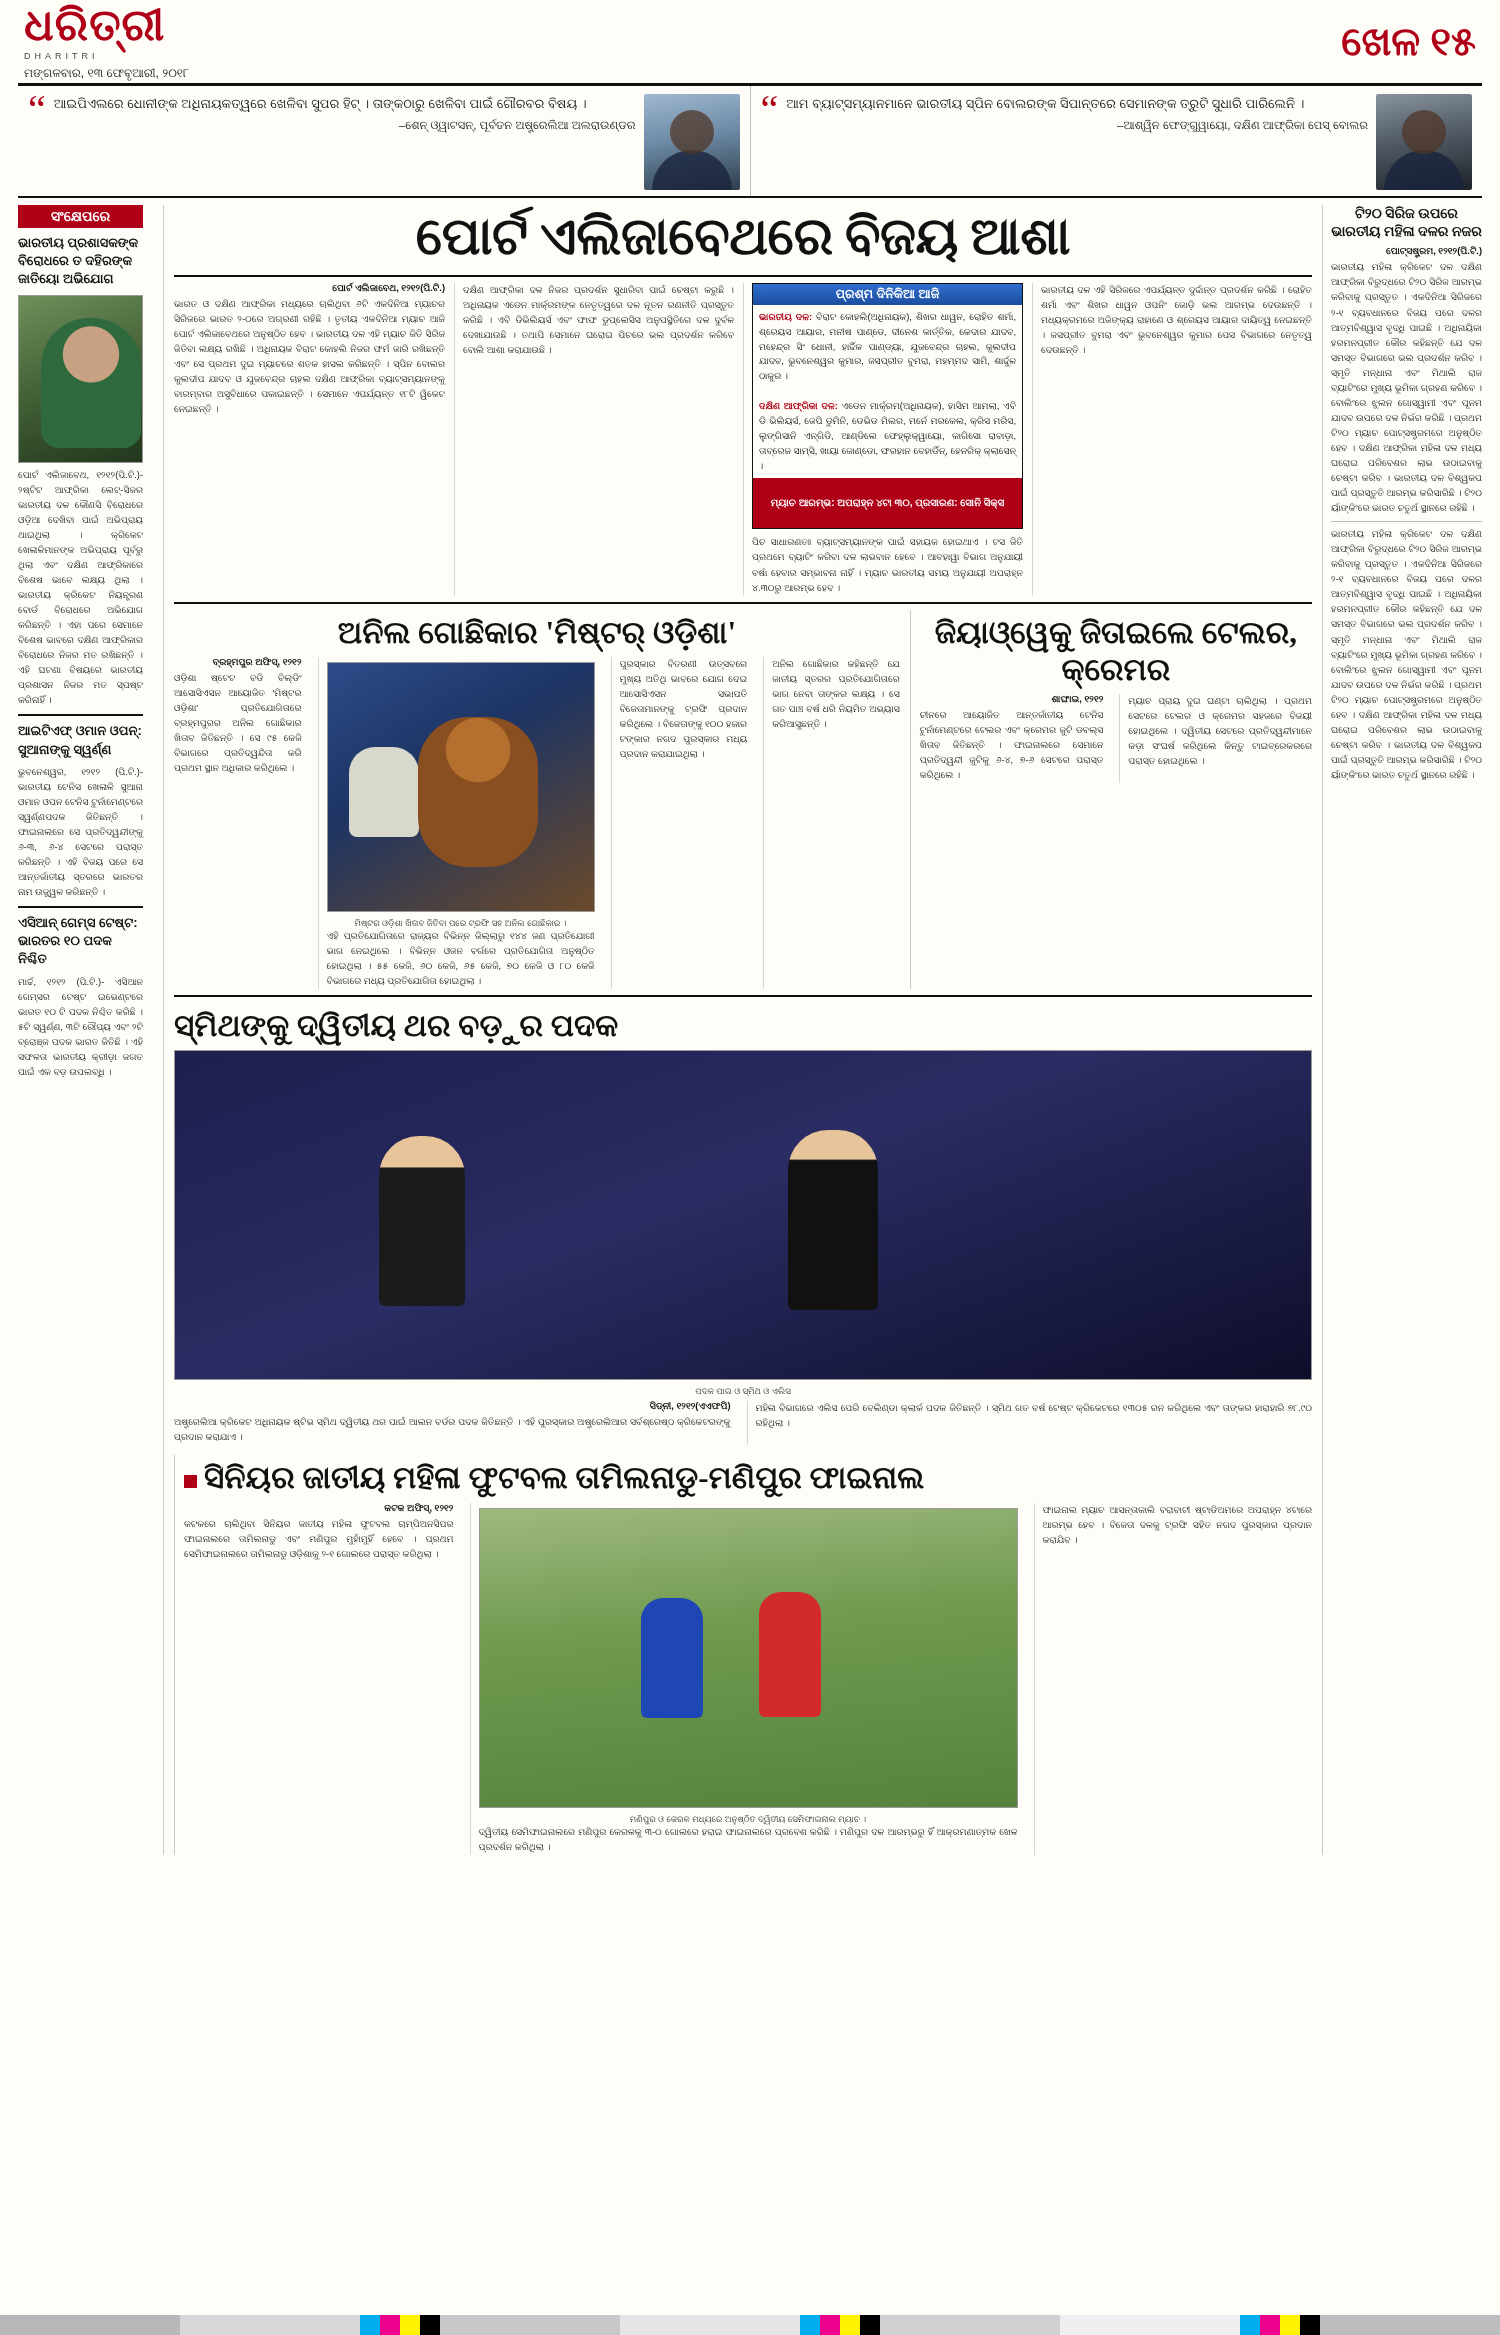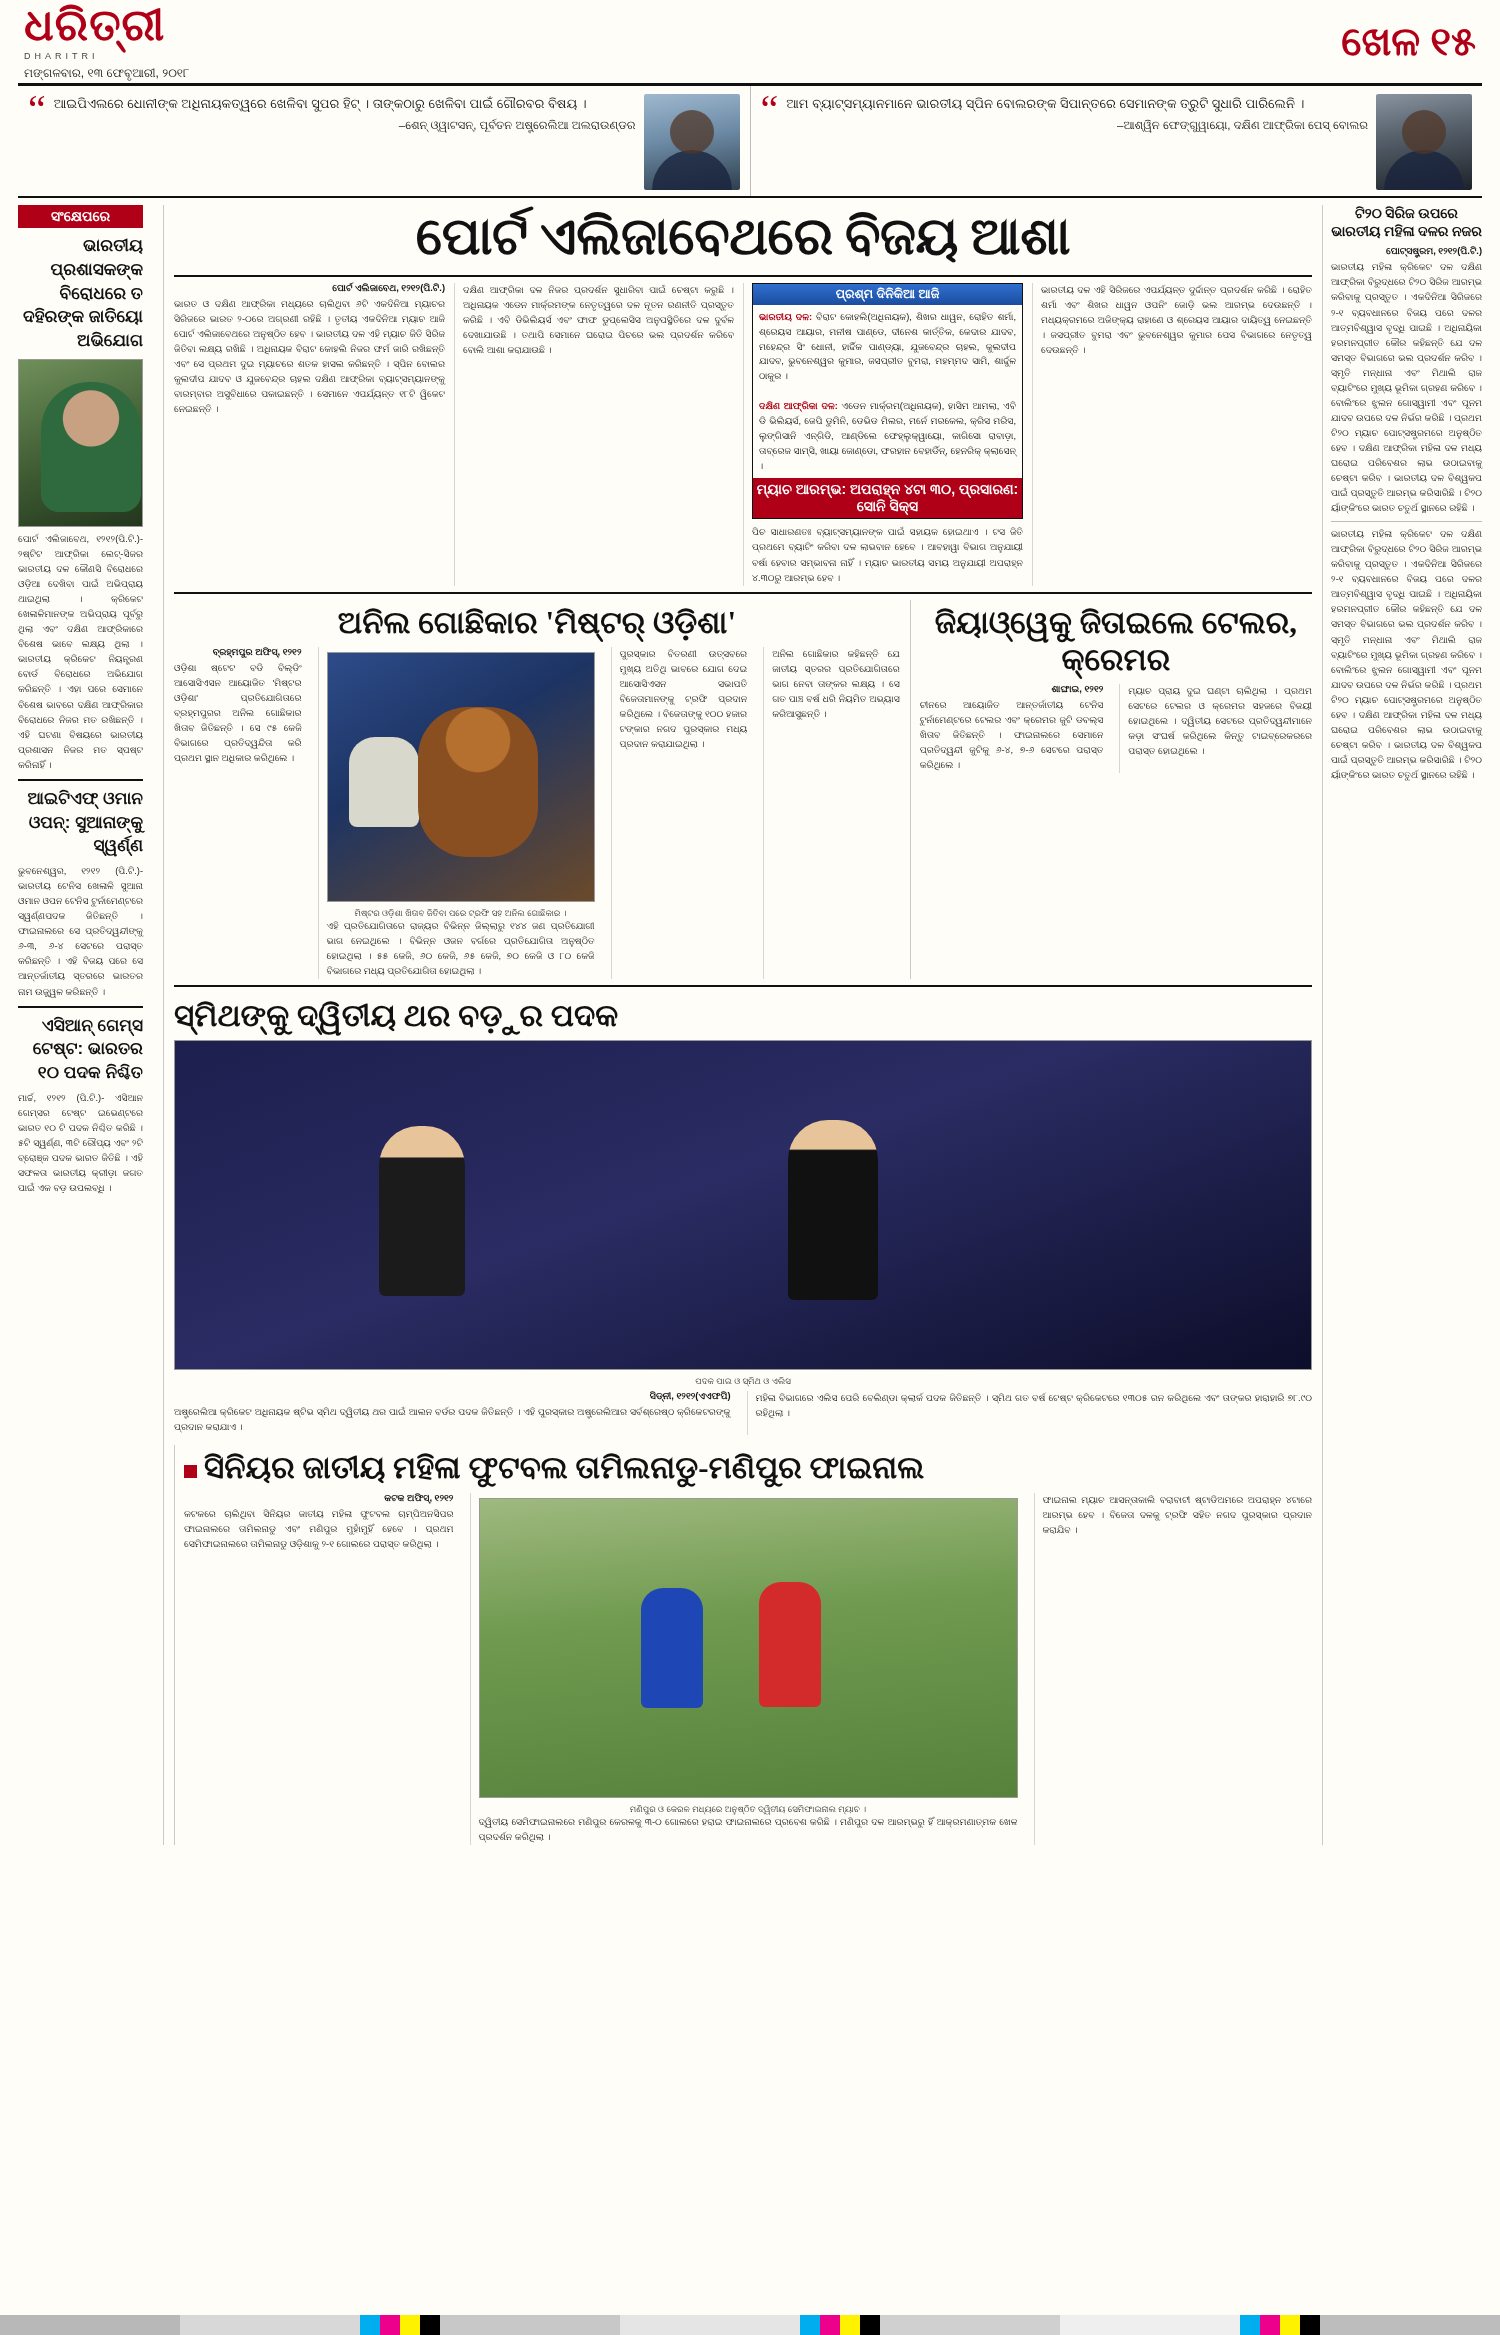--- a/index.html
+++ b/index.html
@@ -61,21 +61,21 @@
   .col { }
   .col-left { width:146px; flex:0 0 146px; border-right:1px solid #c9c9c9; padding-right:20px; }
   .col-main { flex:1; }
   .col-right { width:160px; flex:0 0 160px; border-left:1px solid #c9c9c9; padding-left:8px; }
 
   .redbar {
     background:#b00018; color:#fff; text-align:center; font-size:14px; font-weight:bold;
     padding:3px 2px; margin-bottom:6px;
   }
   .sub-head {
-    font-size:17px; font-weight:bold; line-height:1.4; text-align:right; color:#111;
+    font-size:13px; font-weight:bold; line-height:1.4; text-align:left; color:#111;
     margin-bottom:6px;
   }
   .body-txt {
     font-size:9.3px; line-height:1.62; text-align:justify; color:#1a1a1a;
     hyphens:auto; word-break:break-word;
   }
   .photo {
     width:100%; border:1px solid #999; margin:5px 0; position:relative; overflow:hidden;
   }
   .ph-cricket { height:168px; background:linear-gradient(160deg,#6f8f5a 0%,#3f5c33 55%,#22361c 100%); }
@@ -114,21 +114,21 @@
 
   
   .scorebox { border:1px solid #111; margin-bottom:6px; }
   .scorebox .sb-head {
     background:linear-gradient(180deg,#2f6fd0,#1b4d9e); color:#fff; text-align:center;
     font-size:12.5px; font-weight:bold; padding:3px;
   }
   .sb-body { padding:5px 6px; font-size:9.3px; line-height:1.6; text-align:justify; }
   .sb-label { color:#b00018; font-weight:bold; }
   .sb-foot {
-    background:#b00018; color:#fff; font-size:14px; text-align:center; padding:3px 2px;
+    background:#b00018; color:#fff; font-size:10px; text-align:center; padding:19px 2px;
     font-weight:bold;
   }
 
   .mid-head {
     font-family:"Liberation Serif", serif;
     font-size:31px; font-weight:bold; line-height:1.2; margin:4px 0 6px;
   }
   .mid-head.center { text-align:center; }
   .mid-head.red-dot:before {
     content:""; display:inline-block; width:13px; height:13px; background:#b00018;

